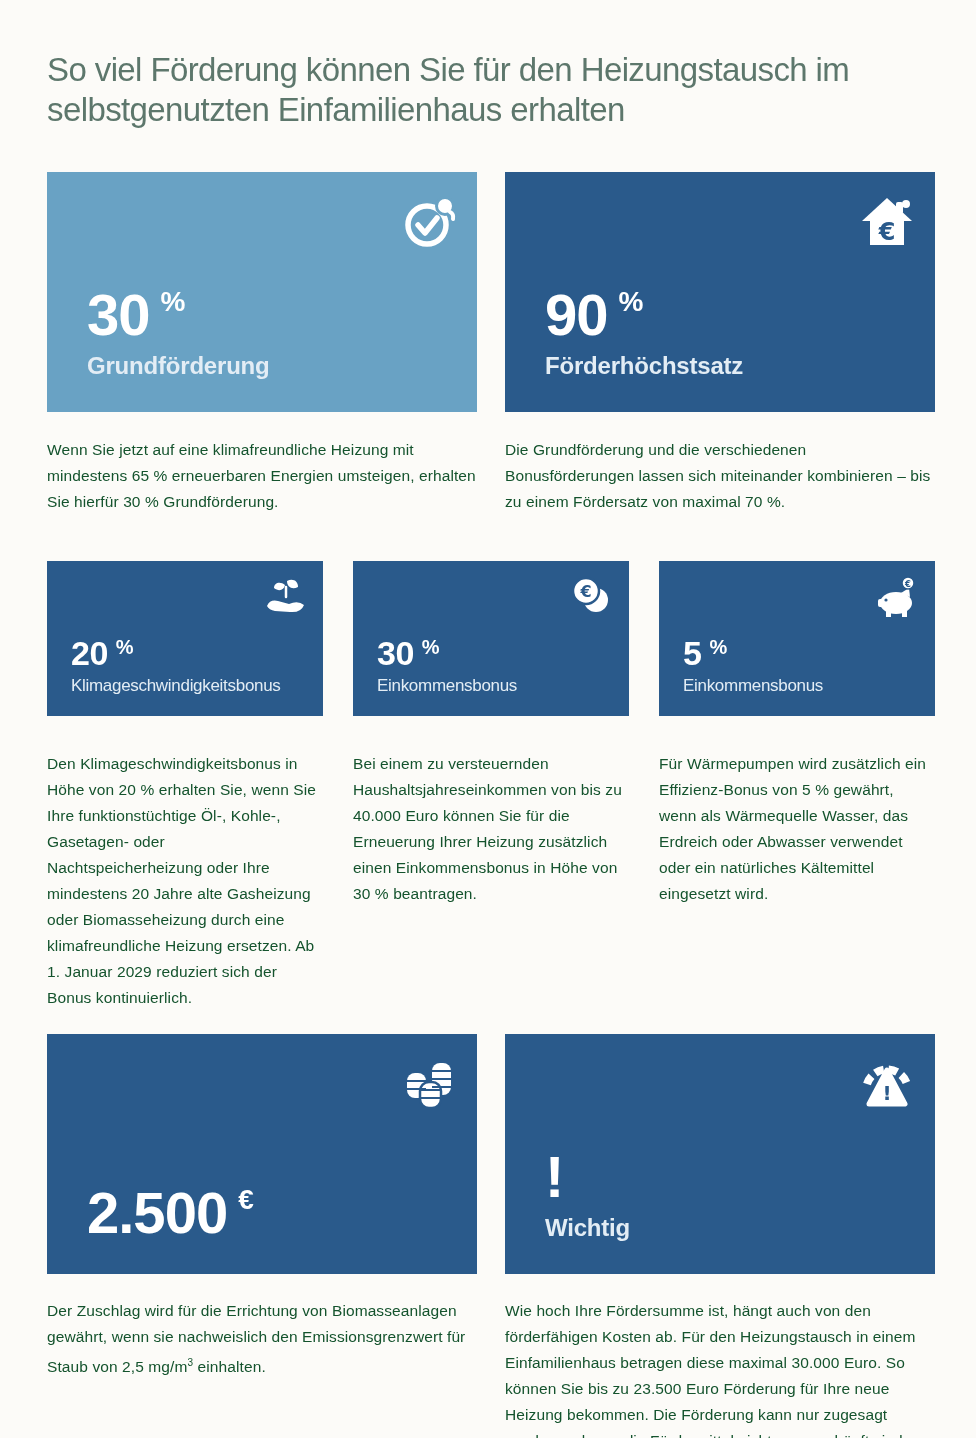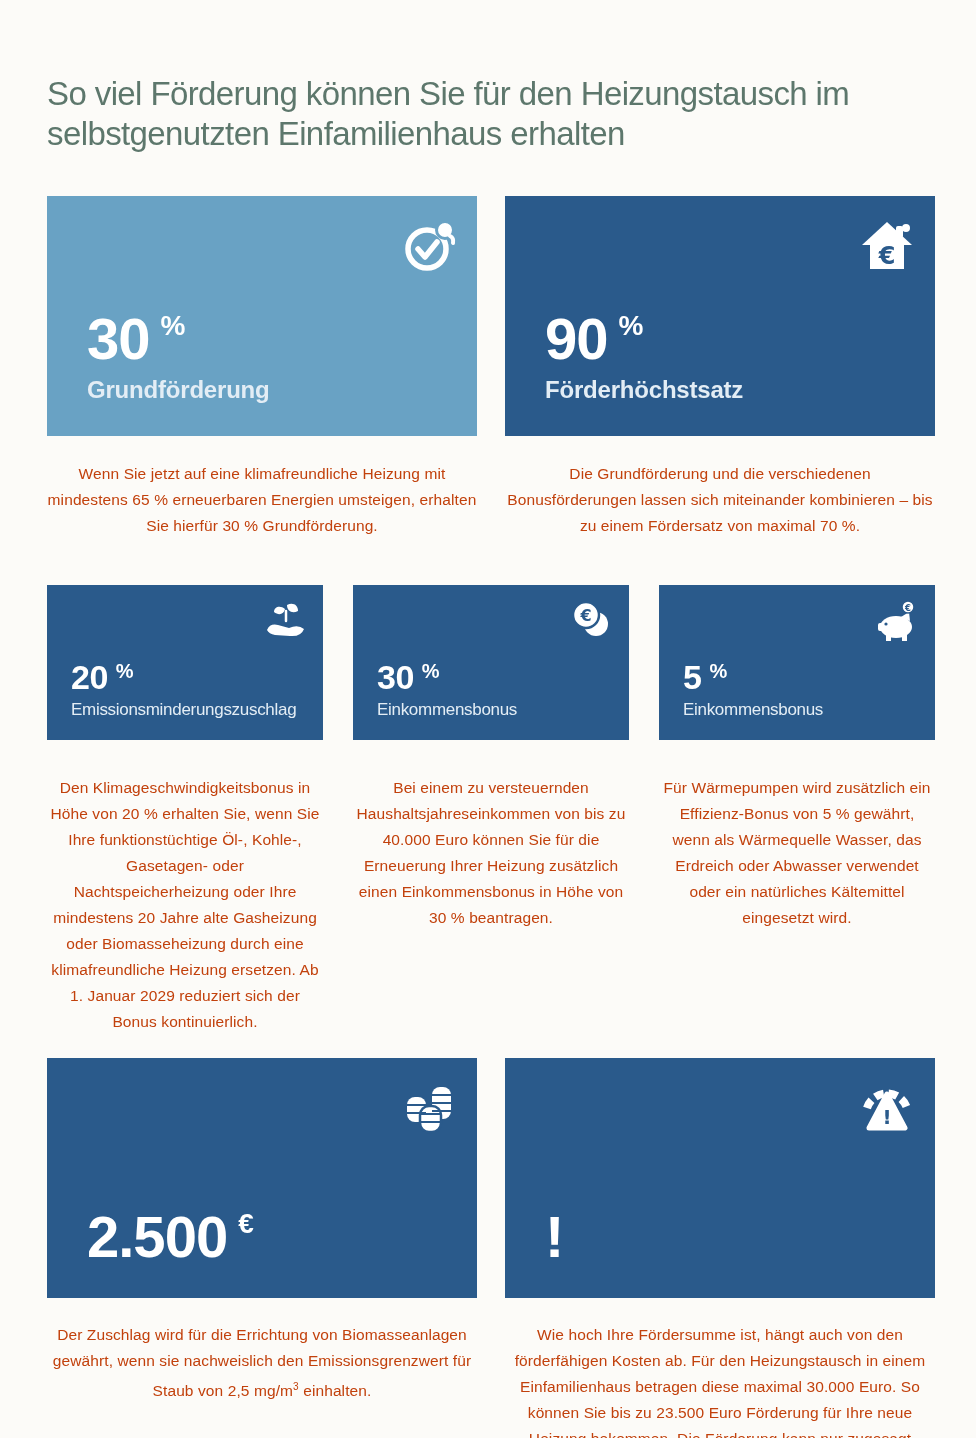--- a/index.html
+++ b/index.html
@@ -5,21 +5,21 @@
   * { margin: 0; padding: 0; box-sizing: border-box; }
   html, body {
     width: 976px;
     background: #fcfbf8;
     font-family: "Liberation Sans", "DejaVu Sans", sans-serif;
   }
   body { min-height: 1438px; overflow: hidden; }
   .page { width: 888px; margin-left: 47px; }
 
   .page-title {
-    margin-top: 74px;
+    margin-top: 50px;
     font-size: 33px;
     line-height: 40px;
     font-weight: 400;
     letter-spacing: -0.6px;
     color: #5d776c;
     max-width: 880px;
   }
 
   .row { display: grid; gap: 28px; }
   .row-2col { grid-template-columns: 430px 430px; }
@@ -54,23 +54,22 @@
   .card-mid .unit { font-size: 20px; font-weight: 600; margin-left: 8px; }
   .card-mid .label { font-size: 17px; margin-top: 6px; color: #e3edf5; letter-spacing: -0.3px; white-space: nowrap; }
 
   .card-icon { position: absolute; top: 22px; right: 20px; width: 56px; height: 56px; }
   .card-mid .card-icon { top: 14px; right: 16px; width: 44px; height: 44px; }
   .card-icon svg { width: 100%; height: 100%; display: block; }
 
   .desc {
     font-size: 15.5px;
     line-height: 26px;
-    color: #c2410c;
+    color: #14532d;
     letter-spacing: 0.1px;
-    text-align: center;
   }
   .desc sup { font-size: 10px; }
 </style>
 </head>
 <body>
 
 <div class="page">
 
   <h1 class="page-title">So viel Förderung können Sie für den Heizungstausch im selbstgenutzten Einfamilienhaus erhalten</h1>
 
@@ -123,21 +122,21 @@
           <path d="M24 6 C30 3 35 6 35 12 C29 15 24 12 24 6 Z" fill="#ffffff"></path>
           <path d="M22 10 C17 6 11 8 11 13 C16 17 21 15 22 10 Z" fill="#ffffff"></path>
           <path d="M23 12 L23 22" stroke="#ffffff" stroke-width="2.5" stroke-linecap="round"></path>
           <path d="M4 31 Q7 24 15 26 L26 29 Q35 25 41 30 Q38 38 27 37 L12 36 Q6 35 4 31 Z" fill="#ffffff"></path>
         </svg>
       </span>
       <div class="value-row">
         <span class="value">20</span>
         <span class="unit">%</span>
       </div>
-      <div class="label">Emissionsminderungszuschlag</div>
+      <div class="label">Klimageschwindigkeitsbonus</div>
     </div>
 
     <div class="card card-mid dark">
       <span class="card-icon">
         <svg viewBox="0 0 44 44">
           <circle cx="27" cy="25" r="12" fill="#ffffff"></circle>
           <circle cx="17" cy="16" r="13" fill="#ffffff" stroke="#2a5a8b" stroke-width="2.5"></circle>
           <text x="17" y="22" text-anchor="middle" font-size="16" font-weight="bold" fill="#2a5a8b" font-family="'DejaVu Sans', sans-serif">€</text>
         </svg>
       </span>
@@ -202,20 +201,21 @@
       <span class="card-icon">
         <svg viewBox="0 0 56 56">
           <path d="M8 28 A 21 21 0 0 1 48 28" fill="none" stroke="#ffffff" stroke-width="8" stroke-dasharray="9 5"></path>
           <polygon points="28,14 46,48 10,48" fill="#ffffff" stroke="#ffffff" stroke-width="5" stroke-linejoin="round"></polygon>
           <text x="28" y="44" text-anchor="middle" font-size="20" font-weight="bold" fill="#2a5a8b" font-family="'DejaVu Sans', sans-serif">!</text>
         </svg>
       </span>
       <div class="value-row">
         <span class="value">!</span>
       </div>
+      <div class="label">Wichtig</div>
     </div>
   </div>
 
   <div class="row row-2col row-desc-3">
     <p class="desc"><span>Der Zuschlag wird für die Errichtung von Biomasseanlagen gewährt, wenn sie nachweislich den Emissionsgrenzwert für Staub von 2,5 mg/m</span><sup>3</sup><span> einhalten.</span></p>
     <p class="desc">Wie hoch Ihre Fördersumme ist, hängt auch von den förderfähigen Kosten ab. Für den Heizungstausch in einem Einfamilienhaus betragen diese maximal 30.000 Euro. So können Sie bis zu 23.500 Euro Förderung für Ihre neue Heizung bekommen. Die Förderung kann nur zugesagt werden, solange die Fördermittel nicht ausgeschöpft sind.</p>
   </div>
 
 </div>
 

